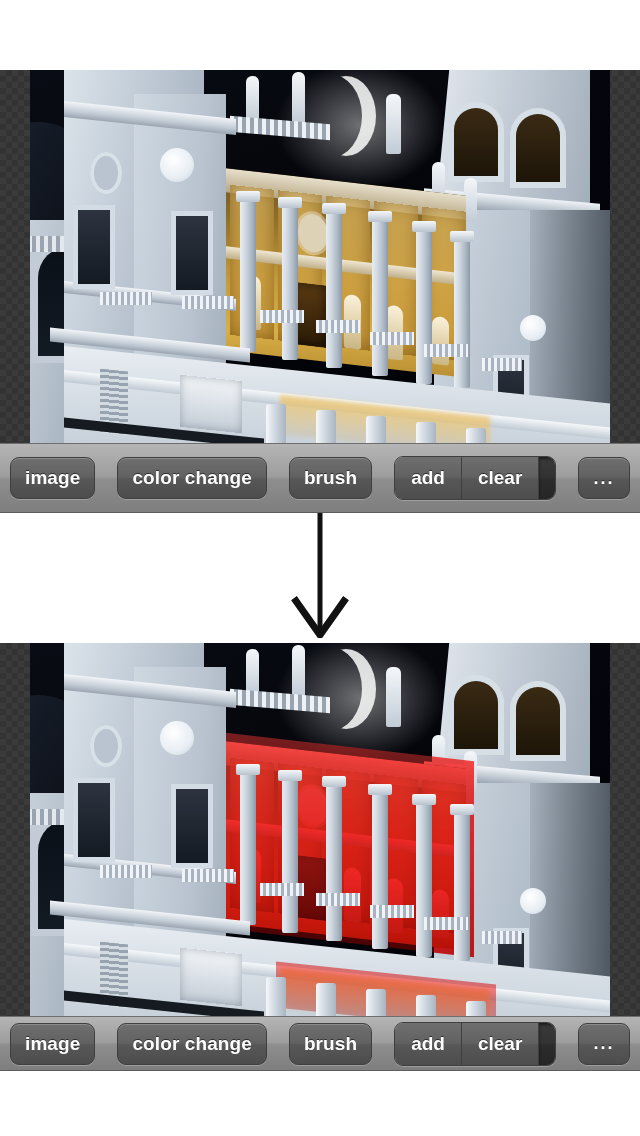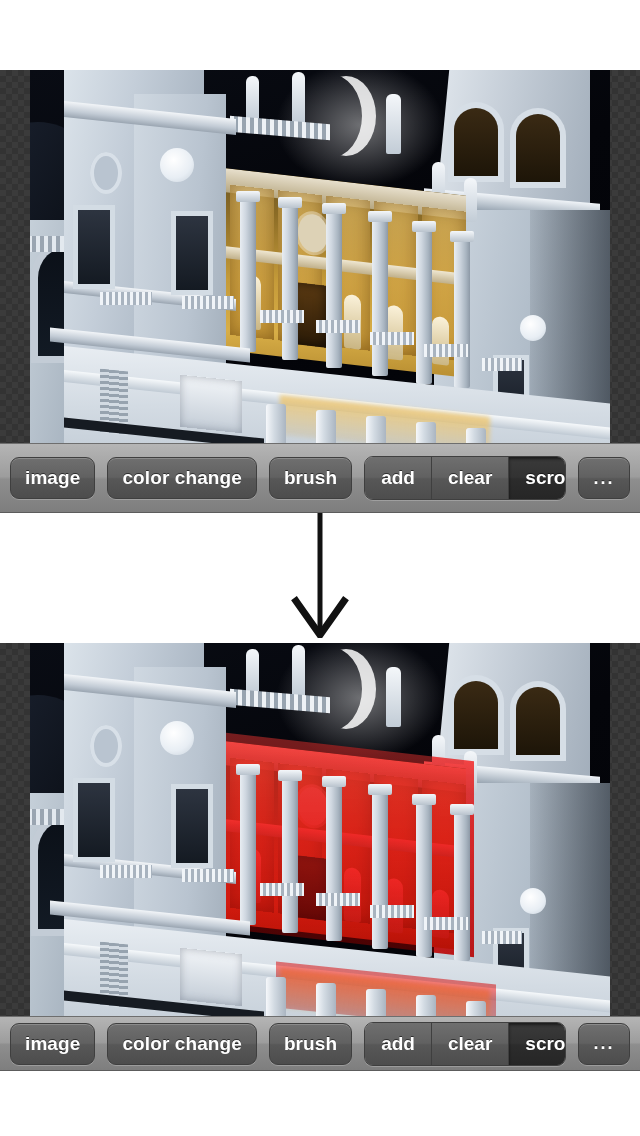--- a/index.html
+++ b/index.html
@@ -398,21 +398,21 @@
   
   .toolbar {
     position: absolute;
     left: 0; bottom: 0;
     width: 640px;
     height: 70px;
     box-sizing: border-box;
     display: flex;
     align-items: center;
     padding: 0 10px;
-    gap: 12px;
+    gap: 22px;
     background: linear-gradient(180deg,#b5b5b5 0%,#9d9d9d 48%,#8e8e8e 52%,#7e7e7e 100%);
     border-top: 1px solid #6e6e6e;
     border-bottom: 1px solid #5c5c5c;
   }
   #panel-after .toolbar { height: 55px; }
   #panel-before .toolbar { height: 70px; }
 
   .btn {
     height: 42px;
     box-sizing: border-box;

